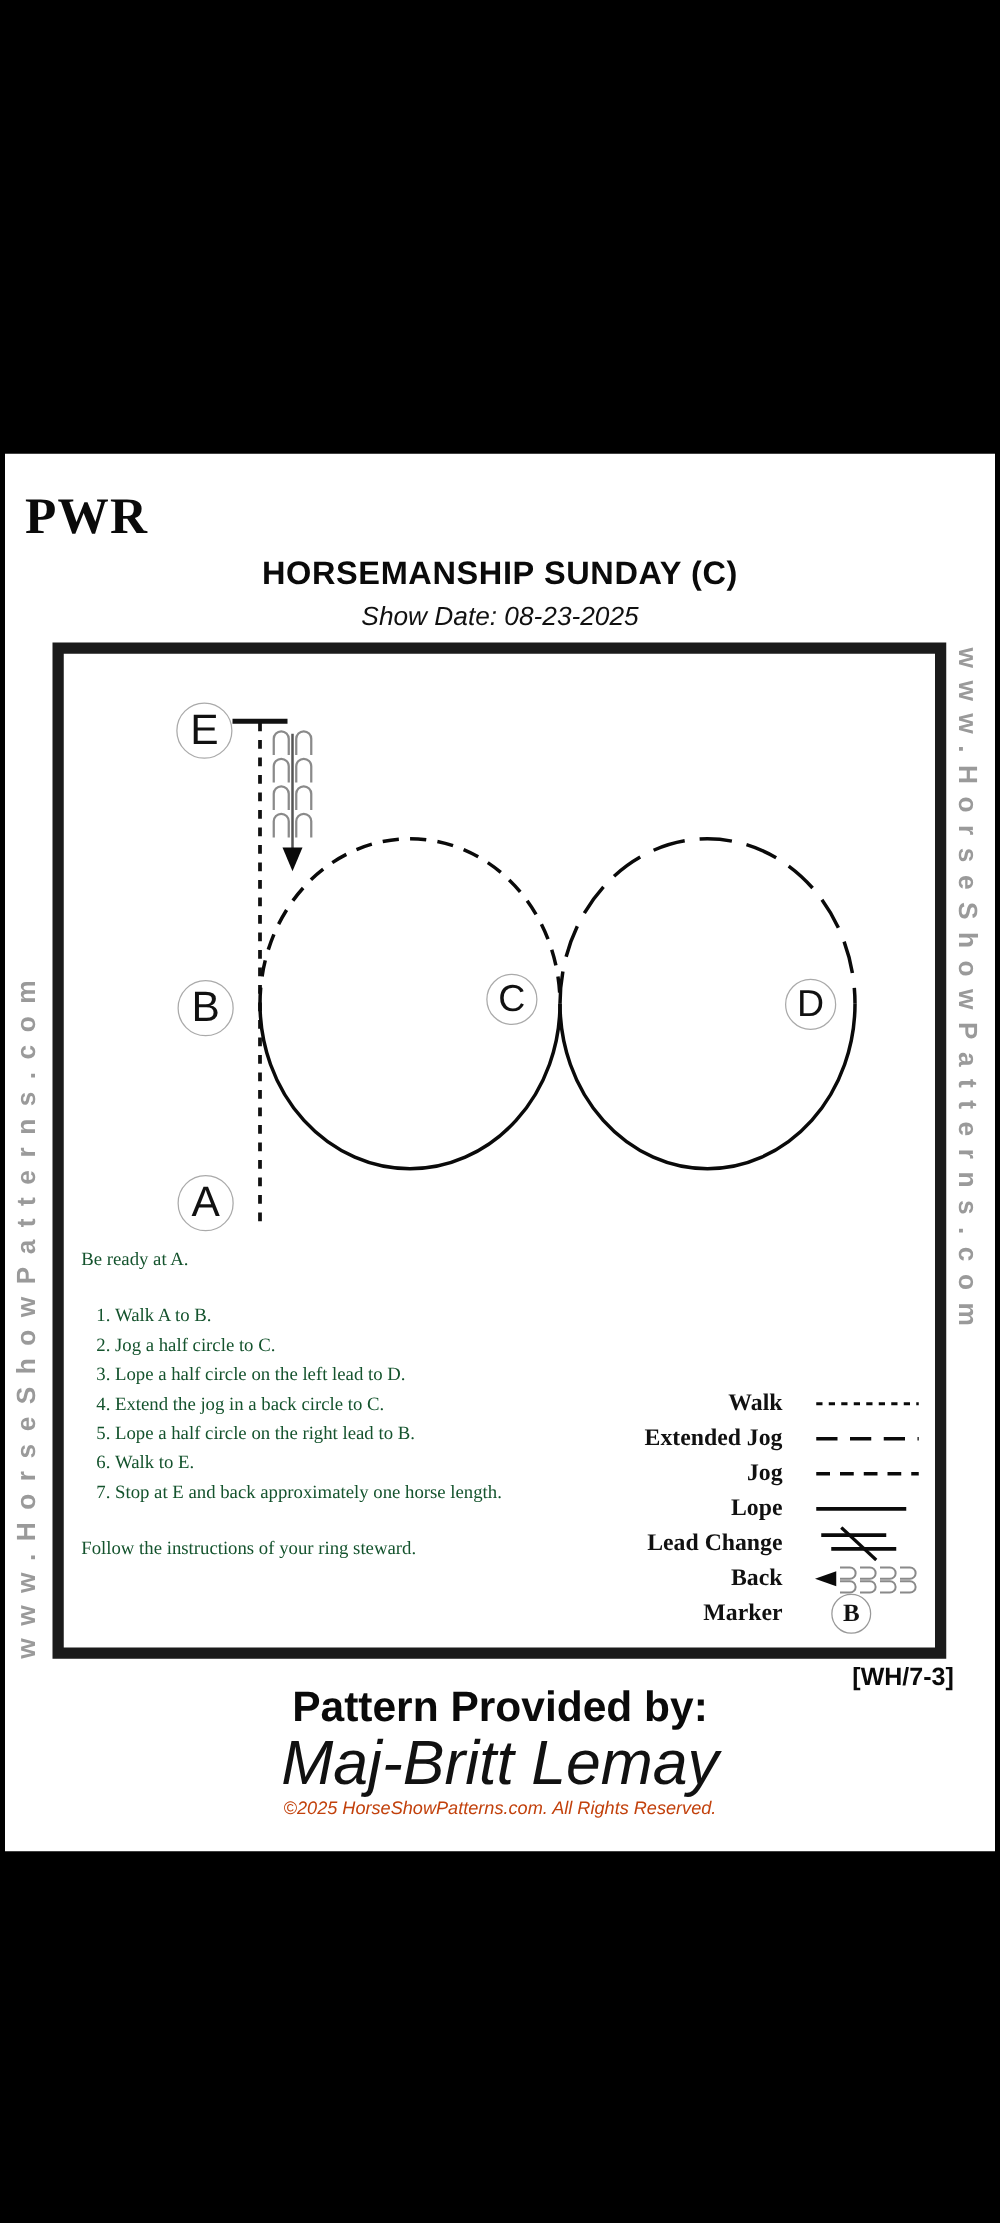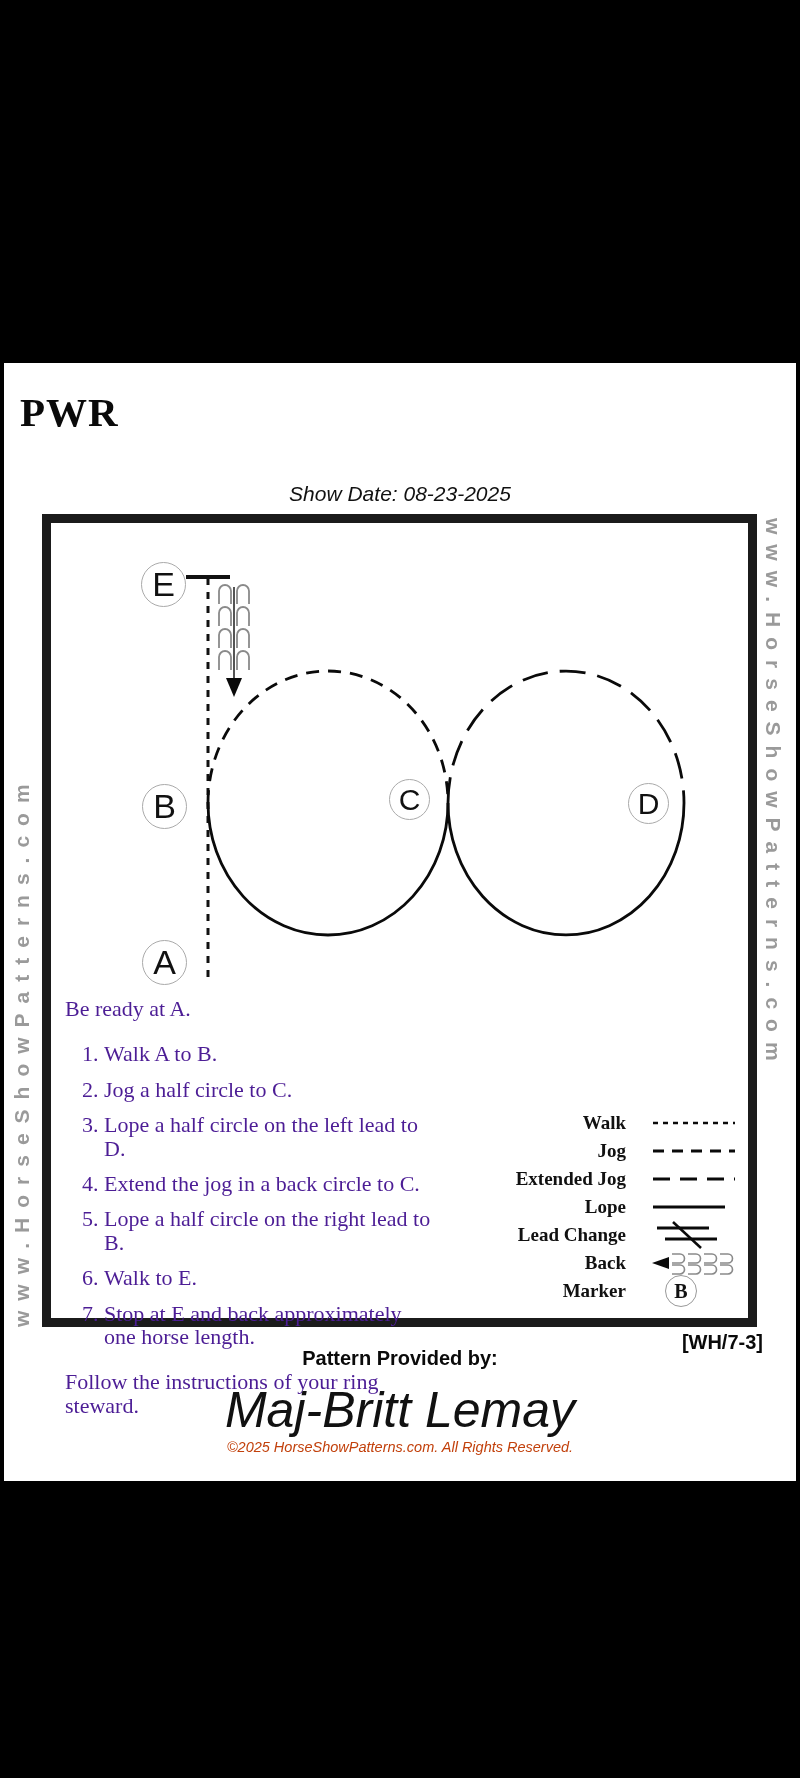--- a/index.html
+++ b/index.html
@@ -54,26 +54,26 @@
   .marker.big{width:43px;height:43px;font-size:34px;}
   .marker.small{width:39px;height:39px;font-size:30px;}
   .m-E{left:90px;top:39px;}
   .m-B{left:91px;top:261px;}
   .m-A{left:91px;top:417px;}
   .m-C{left:338px;top:256px;}
   .m-D{left:577px;top:260px;}
   
   .instructions{
     position:absolute;left:14px;top:474px;width:384px;
-    font-family:"Liberation Serif",serif;font-size:22px;line-height:23.4px;
-    color:#4c1d95;
+    font-family:"Liberation Serif",serif;font-size:15px;line-height:23.4px;
+    color:#14532d;
   }
   .instructions p{margin:0;}
   .instructions ol{margin:22px 0 0 0;padding-left:27px;}
-  .instructions li{margin:12px;}
+  .instructions li{margin:0;}
   .instructions .steward{margin-top:22px;}
   
   .legend{position:absolute;left:418px;top:586px;width:268px;}
   .legend-row{display:flex;align-items:center;height:28px;}
   .legend-label{
     width:157px;text-align:right;
     font-family:"Liberation Serif",serif;font-weight:bold;font-size:19px;color:#111;
   }
   .legend-sample{width:86px;height:28px;margin-left:25px;position:relative;}
   .legend-sample svg{position:absolute;left:0;top:0;}
@@ -83,37 +83,38 @@
     display:flex;align-items:center;justify-content:center;
     font-family:"Liberation Serif",serif;font-weight:bold;font-size:20px;color:#111;
   }
   
   .sheet-code{
     position:absolute;right:33px;top:968px;
     font-weight:bold;font-size:20px;color:#0a0a0a;
   }
   .provided-label{
     position:absolute;left:0;top:984px;width:100%;text-align:center;
-    font-weight:bold;font-size:20px;color:#0a0a0a;
+    font-weight:bold;font-size:34px;color:#0a0a0a;
   }
   .provided-name{
     position:absolute;left:0;top:1018px;width:100%;text-align:center;
     font-style:italic;font-size:50px;color:#111;
   }
   .copyright{
     position:absolute;left:0;top:1076px;width:100%;text-align:center;
     font-style:italic;font-size:14.5px;color:#c2410c;
   }
 </style>
 </head>
 <body>
 
 <div class="page">
 
   <div class="title">PWR</div>
+  <div class="subtitle">HORSEMANSHIP SUNDAY (C)</div>
   <div class="showdate">Show Date: 08-23-2025</div>
 
   <div class="wm wm-left">www.HorseShowPatterns.com</div>
   <div class="wm wm-right">www.HorseShowPatterns.com</div>
 
   <div class="arena">
 
     <svg class="field" width="697" height="795" viewBox="0 0 697 795">
 
       <path d="M157,55 V457" stroke="#111" stroke-width="3" stroke-dasharray="7 7" fill="none"></path>
@@ -174,32 +175,32 @@
     <div class="legend">
       <div class="legend-row">
         <div class="legend-label">Walk</div>
         <div class="legend-sample">
           <svg width="86" height="28">
               <path d="M2,14 H84" stroke="#0a0a0a" stroke-width="2.5" stroke-dasharray="5 5" fill="none"></path>
             </svg>
         </div>
       </div>
       <div class="legend-row">
+        <div class="legend-label">Extended Jog</div>
+        <div class="legend-sample">
+          <svg width="86" height="28">
+              <path d="M2,14 H84" stroke="#0a0a0a" stroke-width="2.8" stroke-dasharray="17 10" fill="none"></path>
+            </svg>
+        </div>
+      </div>
+      <div class="legend-row">
         <div class="legend-label">Jog</div>
         <div class="legend-sample">
           <svg width="86" height="28">
               <path d="M2,14 H84" stroke="#0a0a0a" stroke-width="2.8" stroke-dasharray="11 8" fill="none"></path>
-            </svg>
-        </div>
-      </div>
-      <div class="legend-row">
-        <div class="legend-label">Extended Jog</div>
-        <div class="legend-sample">
-          <svg width="86" height="28">
-              <path d="M2,14 H84" stroke="#0a0a0a" stroke-width="2.8" stroke-dasharray="17 10" fill="none"></path>
             </svg>
         </div>
       </div>
       <div class="legend-row">
         <div class="legend-label">Lope</div>
         <div class="legend-sample">
           <svg width="86" height="28">
               <path d="M2,14 H74" stroke="#0a0a0a" stroke-width="3" fill="none"></path>
             </svg>
         </div>

